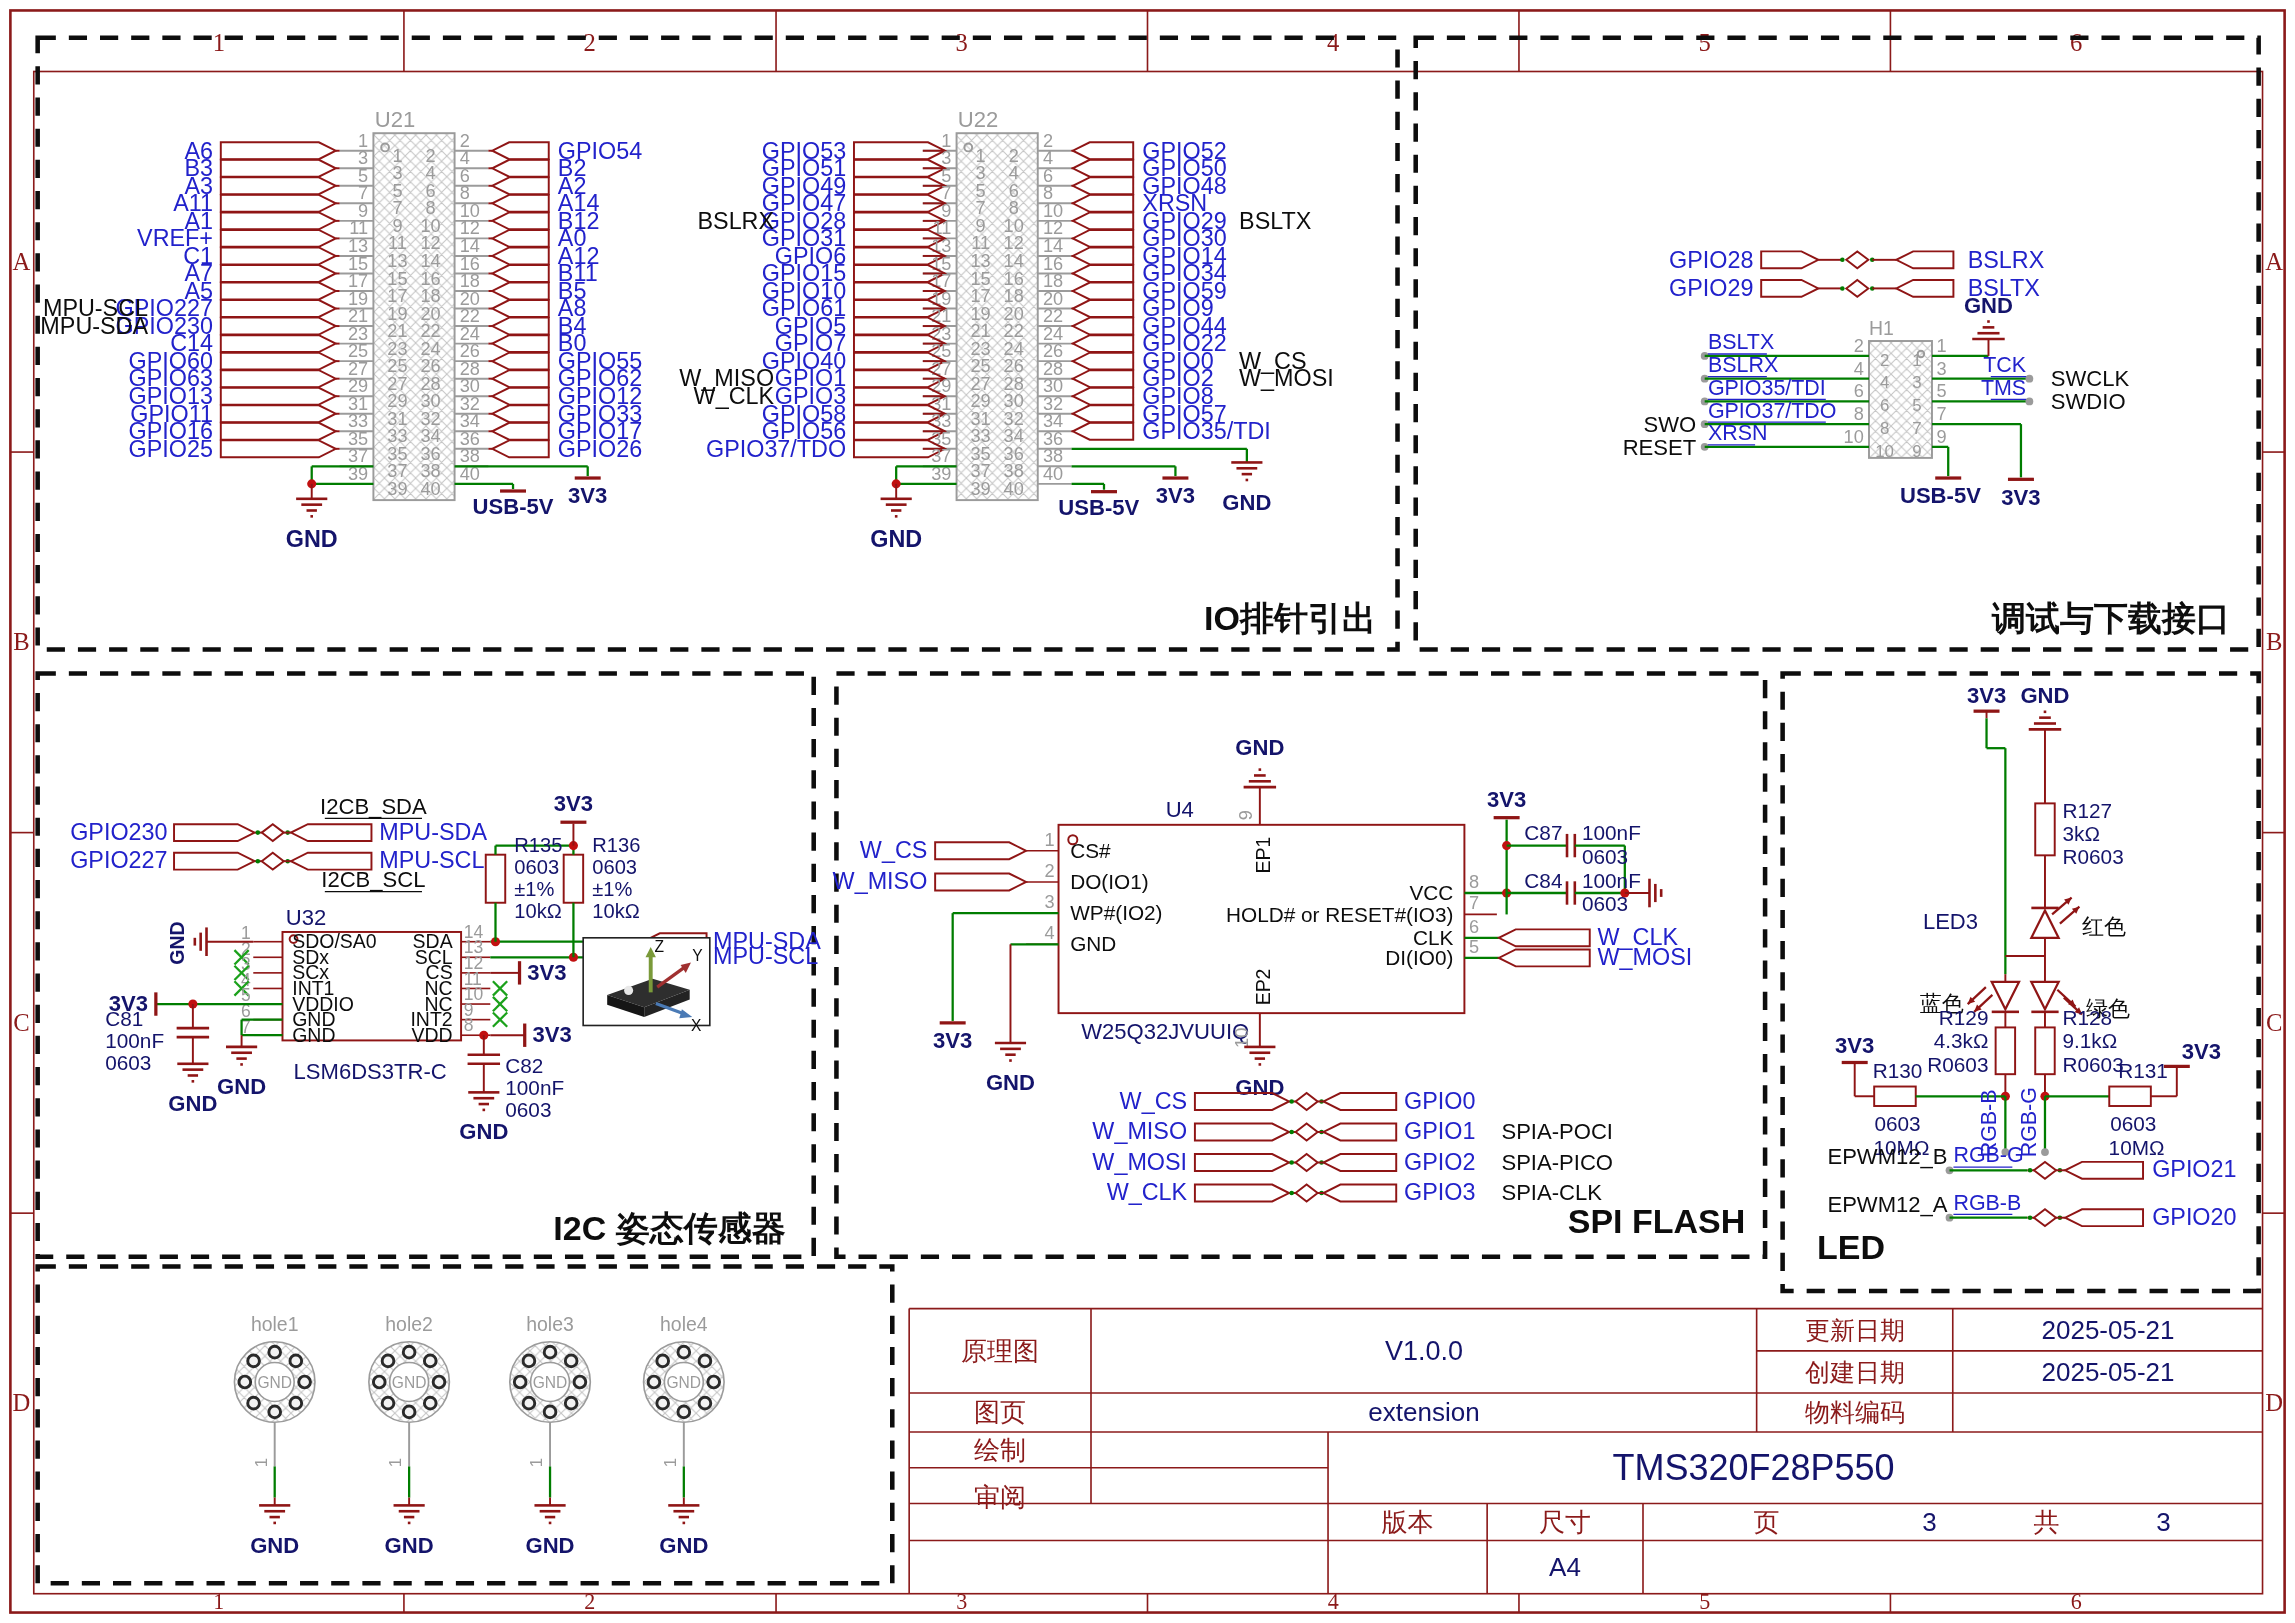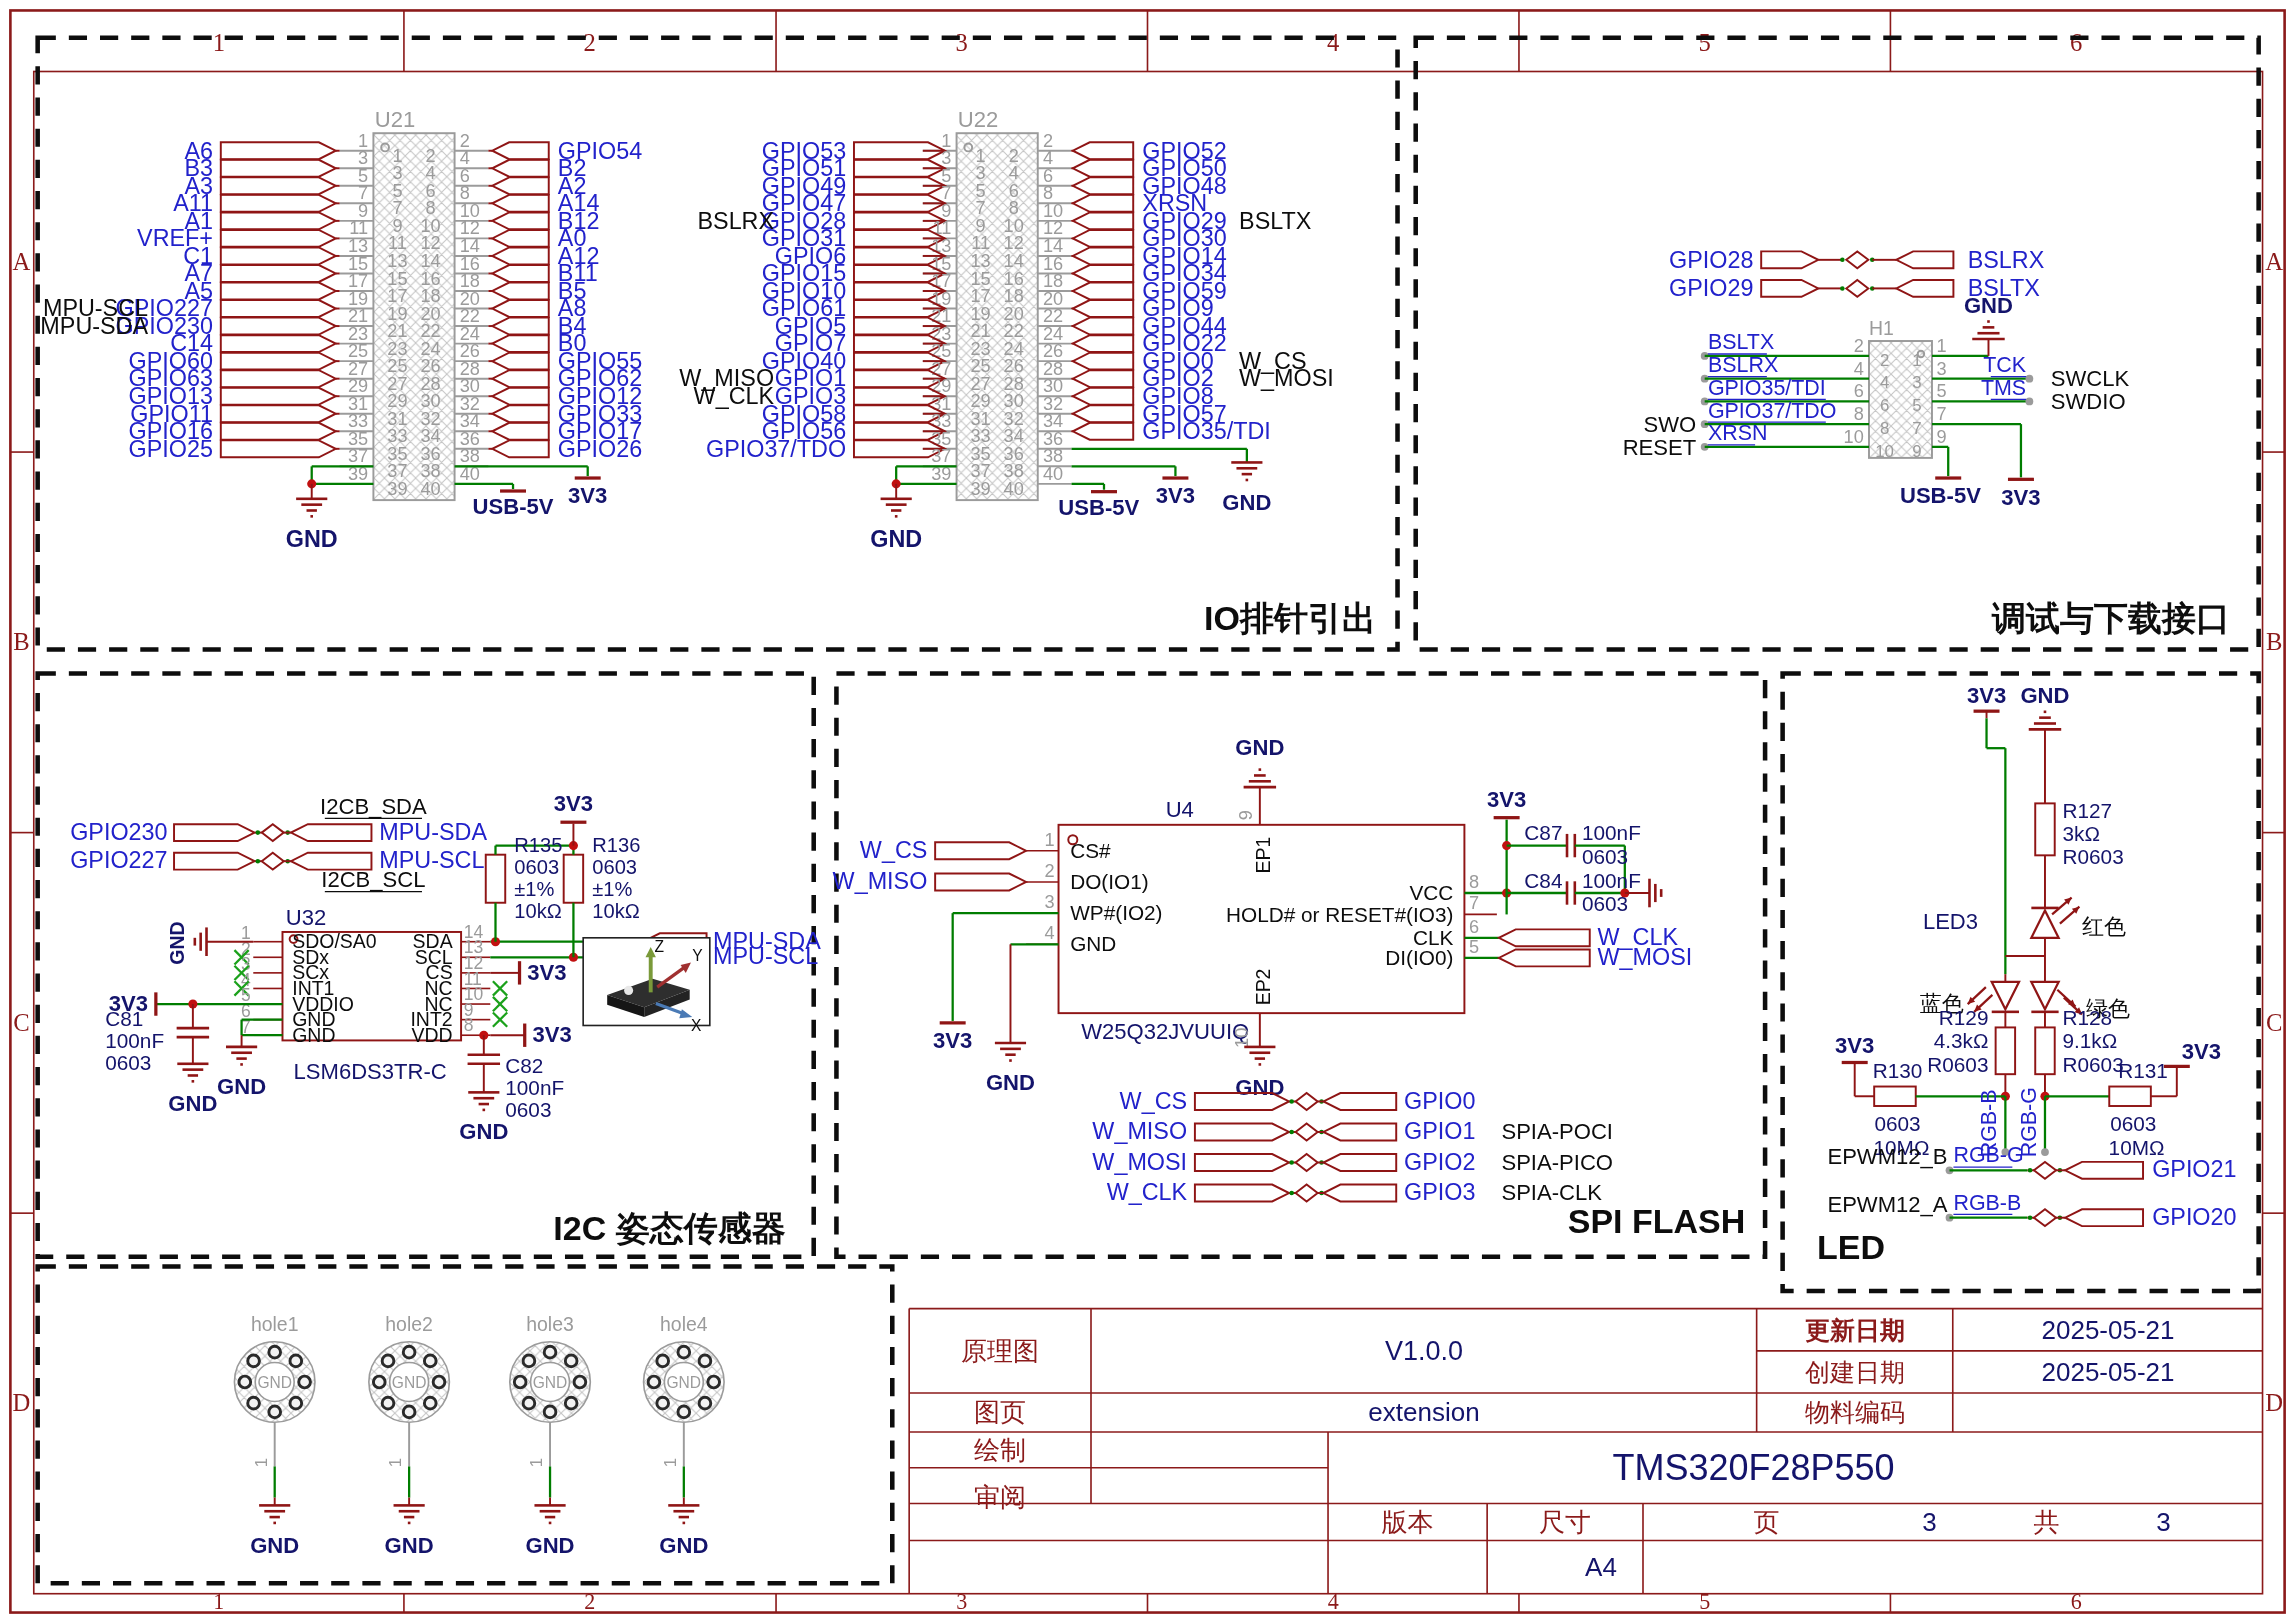--- a/index.html
+++ b/index.html
@@ -1168,31 +1168,31 @@
   </svg>
 
 <div class="sec-title" style="left:1108px;top:599px;width:364px;height:39px;">IO排针引出</div>
 <div class="sec-title" style="left:1929px;top:599px;width:364px;height:39px;">调试与下载接口</div>
 <div class="sec-title" style="left:494px;top:1209px;width:351px;height:39px;">I2C 姿态传感器</div>
 <div class="sec-title" style="left:1481px;top:1202px;width:351px;height:39px;">SPI FLASH</div>
 <div class="sec-title" style="left:1796px;top:1228px;width:110px;height:39px;">LED</div>
 
 <div class="cell tb-label" style="left:909px;top:1309px;width:182px;height:84px;">原理图</div>
 <div class="cell tb-value" style="left:1091px;top:1309px;width:666px;height:84px;font-size:27px;">V1.0.0</div>
-<div class="cell tb-label" style="left:1757px;top:1309px;width:196px;height:42px;font-size:25px;font-weight:bold;">更新日期</div>
+<div class="cell tb-label" style="left:1757px;top:1309px;width:196px;height:42px;font-size:25px;">更新日期</div>
 <div class="cell tb-value" style="left:1953px;top:1309px;width:310px;height:42px;">2025-05-21</div>
 <div class="cell tb-label" style="left:1757px;top:1351px;width:196px;height:42px;font-size:25px;">创建日期</div>
 <div class="cell tb-value" style="left:1953px;top:1351px;width:310px;height:42px;">2025-05-21</div>
 <div class="cell tb-label" style="left:909px;top:1393px;width:182px;height:39px;">图页</div>
 <div class="cell tb-value" style="left:1091px;top:1393px;width:666px;height:39px;">extension</div>
 <div class="cell tb-label" style="left:1757px;top:1393px;width:196px;height:39px;font-size:25px;">物料编码</div>
 <div class="cell tb-value" style="left:1953px;top:1393px;width:310px;height:39px;"></div>
 <div class="cell tb-label" style="left:909px;top:1432px;width:182px;height:36px;">绘制</div>
 <div class="cell tb-label" style="left:909px;top:1468px;width:182px;height:36px;margin-top:11px;">审阅</div>
 <div class="cell tb-value" style="left:1328px;top:1432px;width:851px;height:71px;font-size:36px;">TMS320F28P550</div>
 <div class="cell tb-label" style="left:1328px;top:1504px;width:159px;height:37px;">版本</div>
 <div class="cell tb-label" style="left:1487px;top:1504px;width:156px;height:37px;">尺寸</div>
 <div class="cell tb-label" style="left:1721px;top:1504px;width:91px;height:37px;">页</div>
 <div class="cell tb-value" style="left:1884px;top:1504px;width:91px;height:37px;">3</div>
 <div class="cell tb-label" style="left:2001px;top:1504px;width:91px;height:37px;">共</div>
 <div class="cell tb-value" style="left:2118px;top:1504px;width:91px;height:37px;">3</div>
-<div class="cell tb-value" style="left:1487px;top:1541px;width:156px;height:53px;padding-left:36px;">A4</div>
+<div class="cell tb-value" style="left:1487px;top:1541px;width:156px;height:53px;">A4</div>
 
 
 </body></html>

